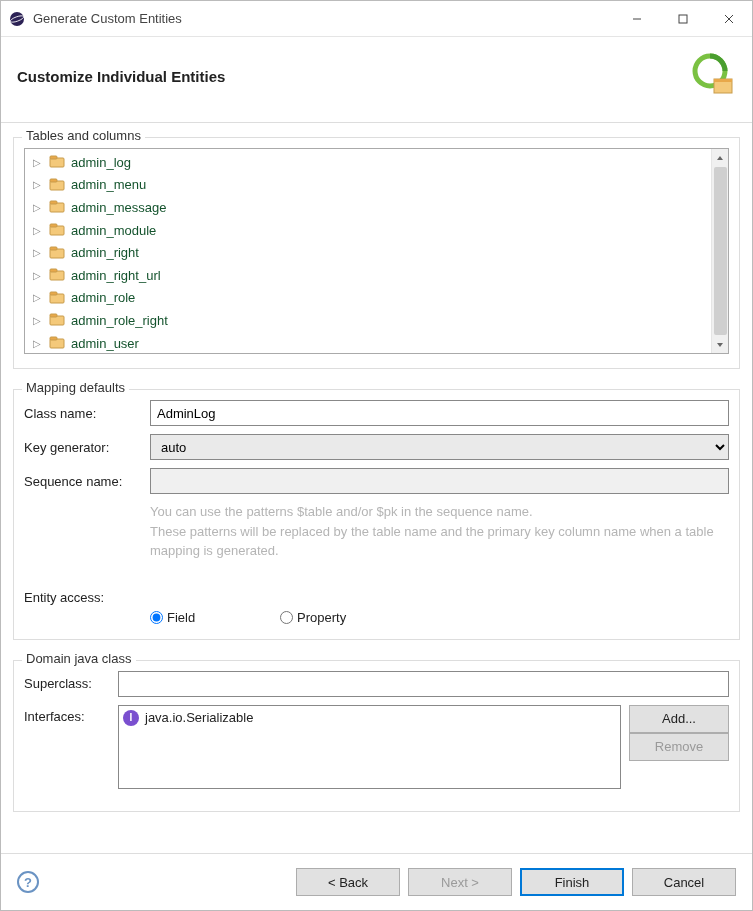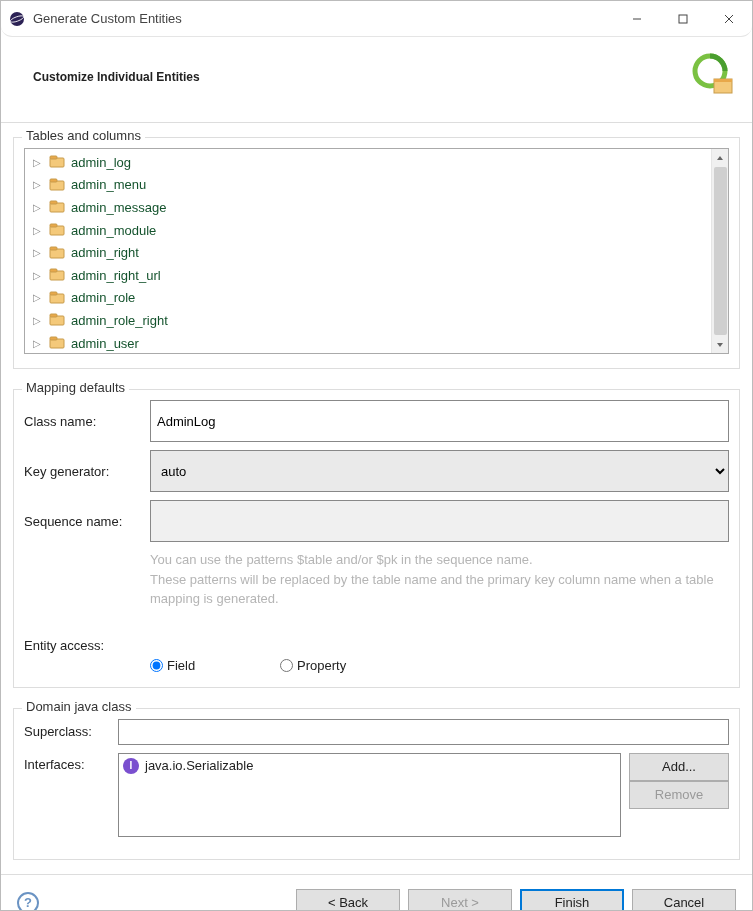--- a/index.html
+++ b/index.html
@@ -16,39 +16,38 @@
   flex-direction: column;
 }
 
 
 .titlebar {
   height: 36px;
   display: flex;
   align-items: center;
   padding-left: 8px;
   border-bottom: 1px solid #e5e5e5;
-  border-radius: 11px;
 }
 .titlebar .eclipse-icon {
   width: 16px; height: 16px; margin-right: 8px;
   display: inline-flex; align-items: center; justify-content: center;
 }
 .titlebar .title { color: #444; font-size: 13px; }
 .winbtns { margin-left: auto; display: flex; }
 .winbtn { width: 46px; height: 36px; display: flex; align-items: center; justify-content: center; color: #666; }
 .winbtn svg { stroke: #444; }
 
 
 .banner {
   display: flex;
   align-items: center;
   padding: 14px 16px 20px 16px;
   border-bottom: 1px solid #ddd;
 }
-.banner h1 { margin: 16px; font-size: 12px; font-weight: 700; color: #222; }
+.banner h1 { margin: 0; font-size: 15px; font-weight: 700; color: #222; }
 .banner .banner-icon { margin-left: auto; }
 
 
 .content { padding: 14px 12px; flex: 1; display: flex; flex-direction: column; gap: 20px; }
 
 
 .group {
   border: 1px solid #ddd;
   padding: 10px 10px 14px 10px;
   position: relative;
@@ -88,21 +87,21 @@
 }
 .scrollbar .up, .scrollbar .down { height: 17px; display:flex; align-items:center; justify-content:center; width:100%; }
 .scrollbar .thumb { width: 13px; flex: 1; background: #cfcfcf; margin: 1px 0; border-radius: 2px; }
 
 
 .form-row { display: flex; align-items: center; margin-bottom: 8px; gap: 8px; }
 .form-row label { width: 118px; color: #222; }
 .form-row label.top { align-self: flex-start; padding-top: 4px; }
 input[type="text"].field, select.field {
   flex: 1;
-  height: 42px;
+  height: 26px;
   padding: 2px 6px;
   border: 1px solid #888;
   font-family: inherit;
   font-size: 13px;
   background: #fff;
 }
 input[type="text"].field.disabled { background: #f0f0f0; color: #999; }
 select.field { background: #eaeaea; }
 
 .hint { color: #b5b5b5; font-size: 13px; margin-left: 126px; line-height: 1.5; }

